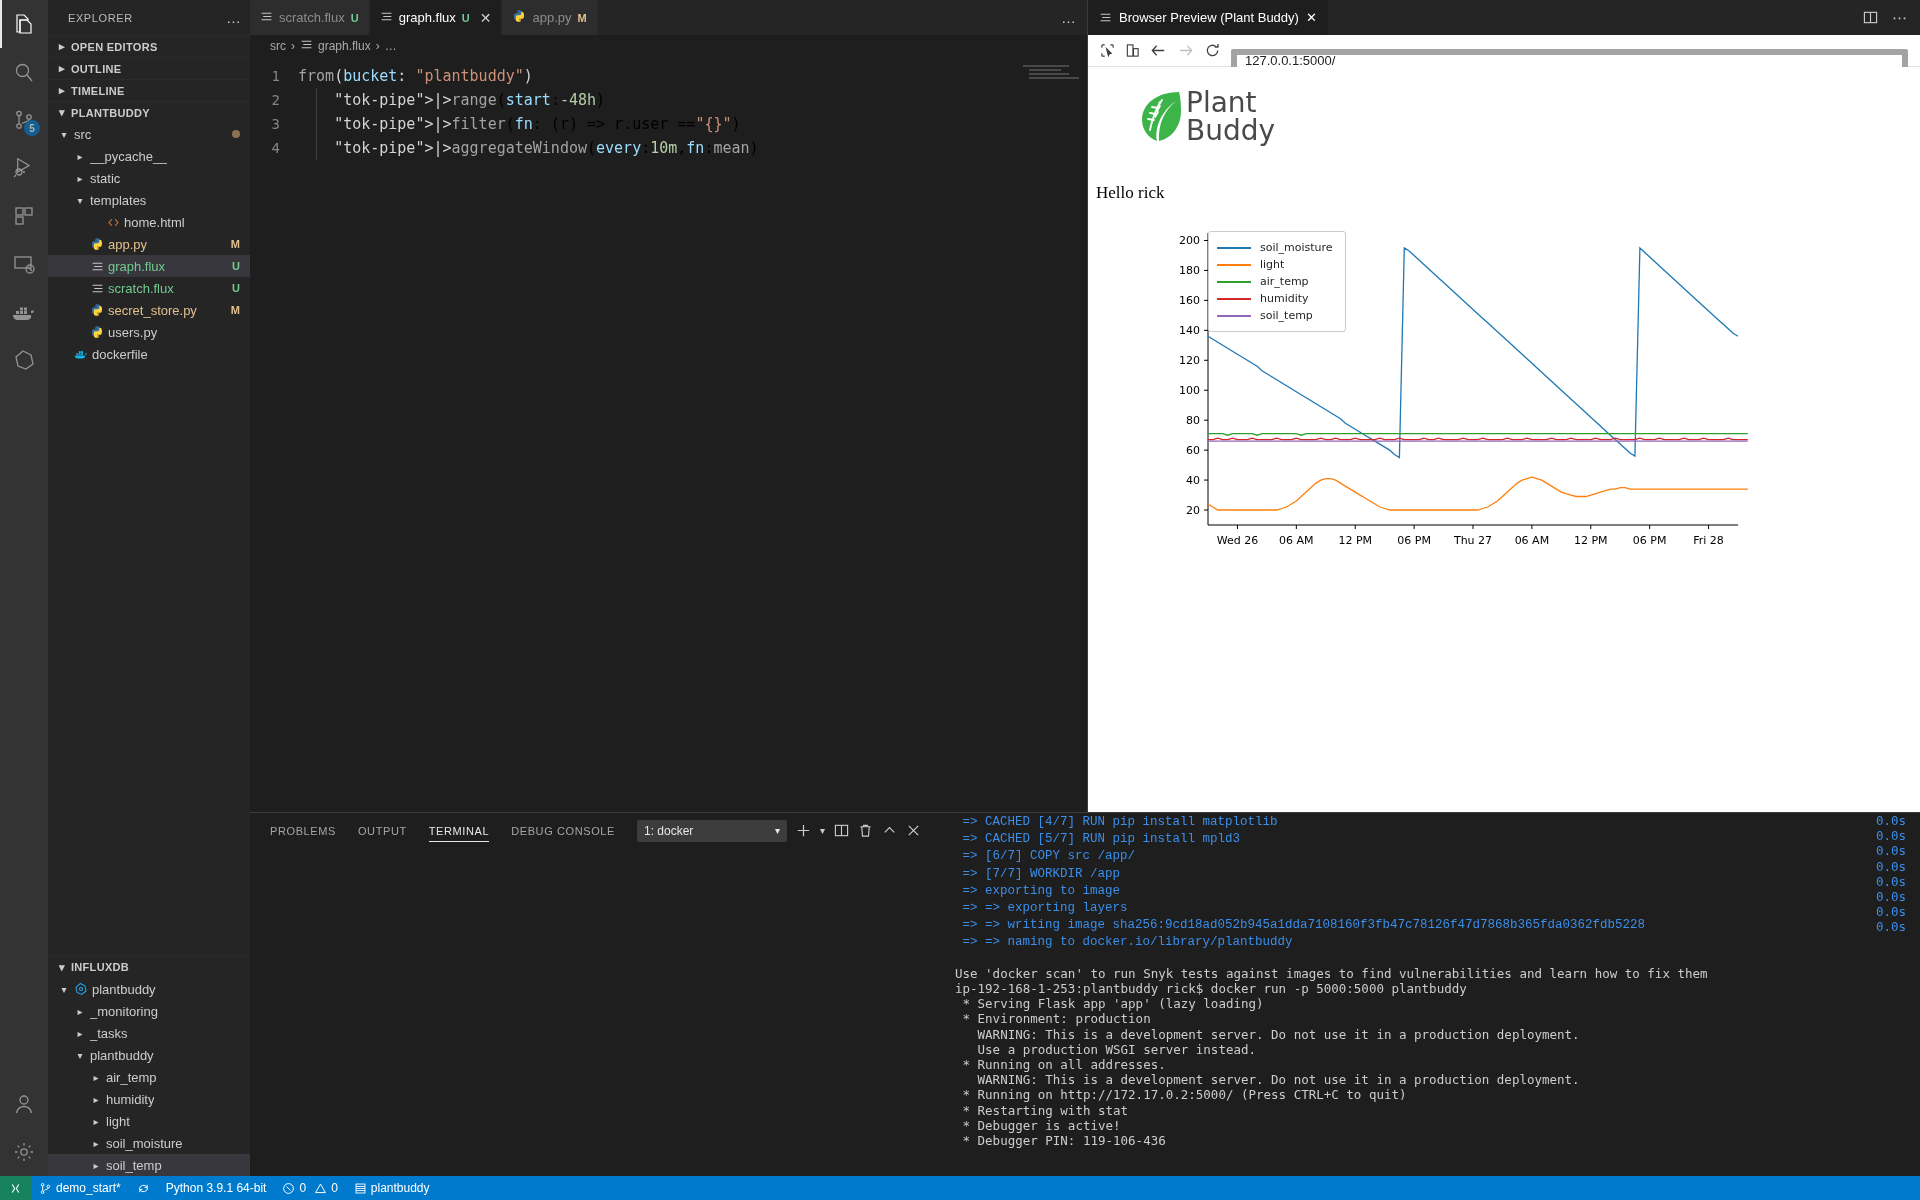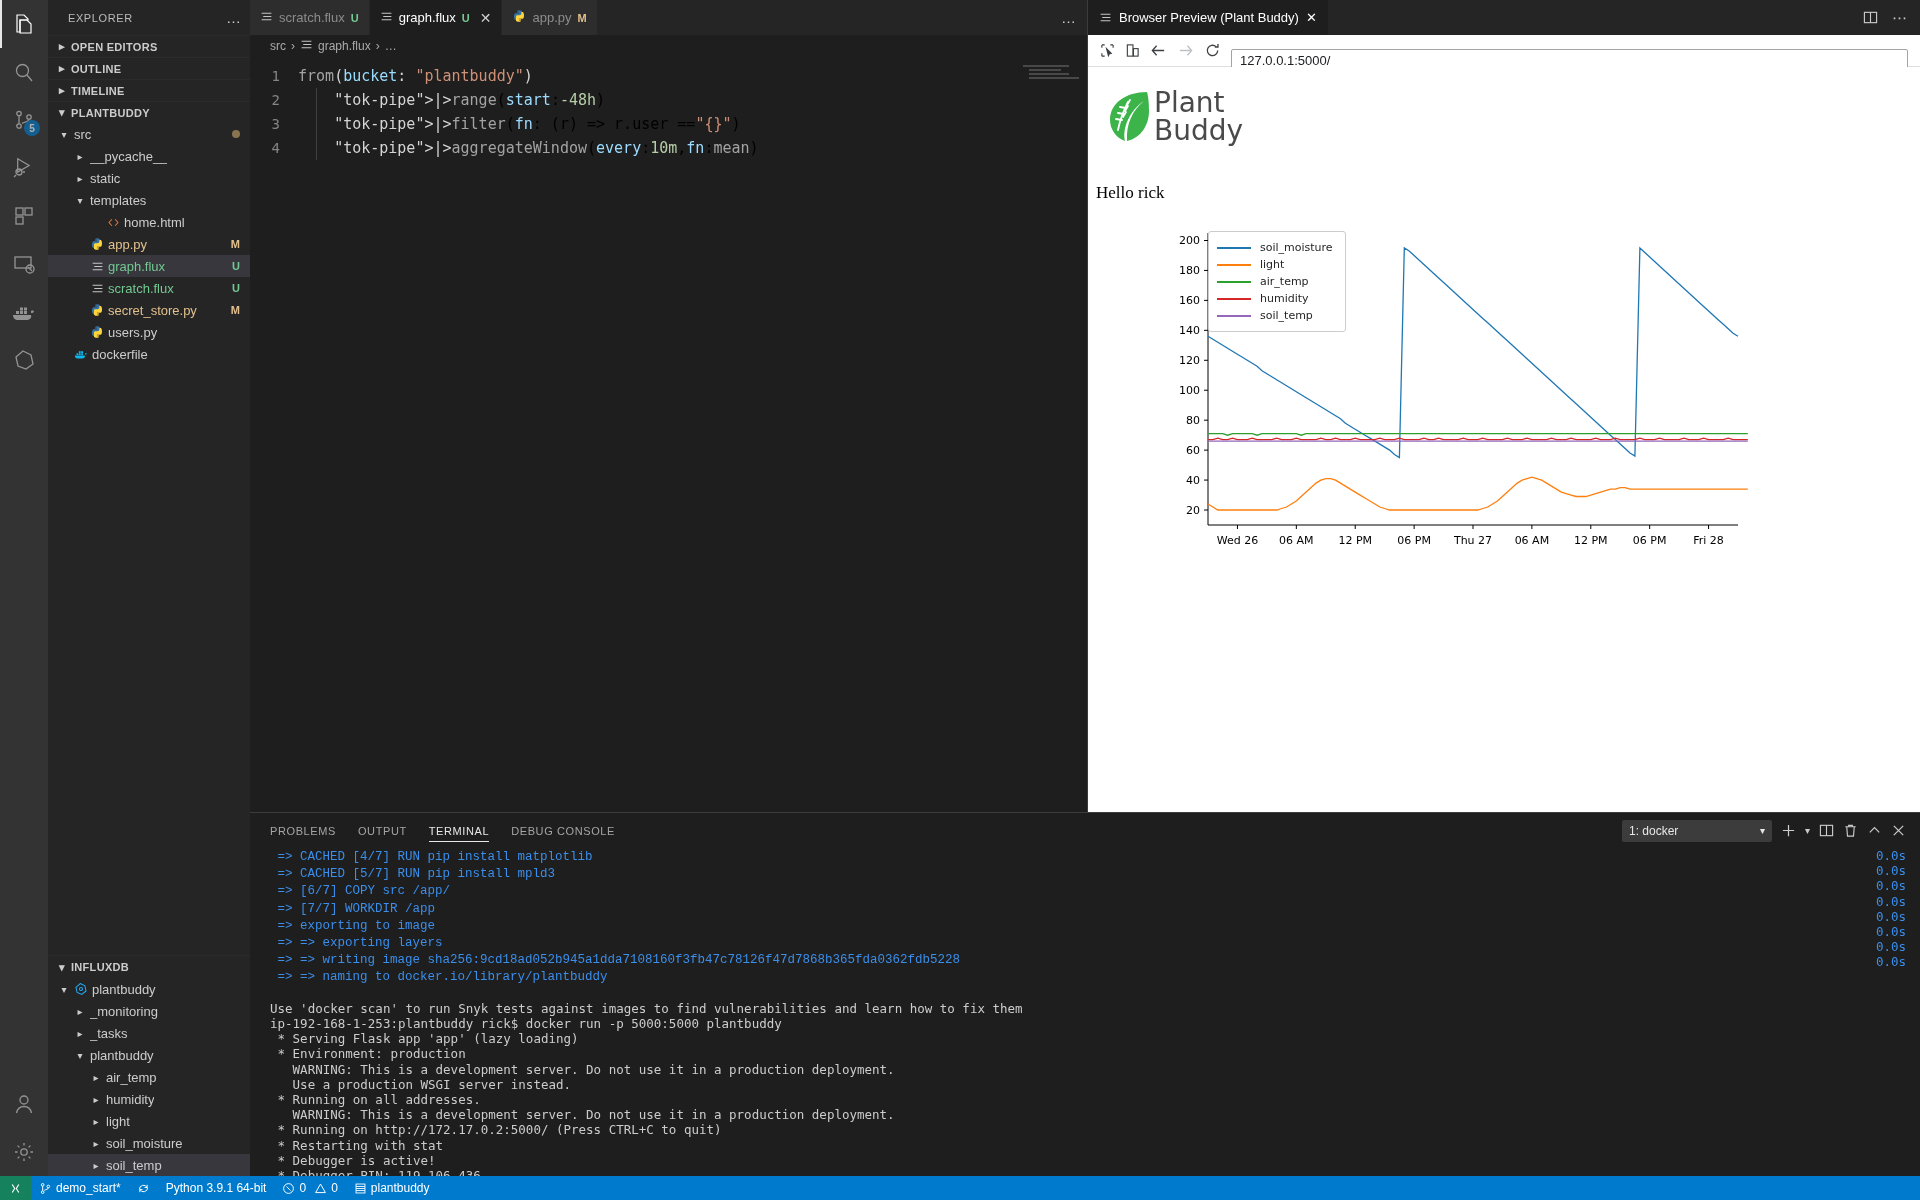--- a/index.html
+++ b/index.html
@@ -89,38 +89,38 @@
 
   
   .preview-col { flex: 1; min-width: 0; display: flex; flex-direction: column; background: #1e1e1e; }
   .pv-tabbar { height: 35px; background: #252526; display: flex; align-items: stretch; }
   .pv-tab { display: flex; align-items: center; gap: 7px; padding: 4px 11px; font-size: 13px;
             color: #ffffff; background: #1e1e1e; }
   .pv-right { margin-left: auto; display: flex; align-items: center; gap: 14px; padding-right: 12px; color: #cccccc; }
   .pv-body { flex: 1; background: #ffffff; display: flex; flex-direction: column; min-height: 0; }
   .pv-urlbar { height: 32px; background: #ffffff; display: flex; align-items: center; gap: 10px;
                padding: 0 12px; border-bottom: 1px solid #e0e0e0; flex-shrink: 0; }
-  .url-input { flex: 1; height: 24px; border: 1px solid #a3a3a3; border-radius: 2px; background: #fff;
+  .url-input { flex: 1; height: 24px; border: 6px solid #a3a3a3; border-radius: 2px; background: #fff;
                display: flex; align-items: center; padding: 0 8px; font-size: 13px; color: #202124; margin-top: 20px; }
   .pv-page { flex: 1; background: #fff; overflow: hidden; position: relative; }
-  .logo-wrap { display: flex; align-items: center; gap: 4px; padding: 22px 0 0 18px; }
+  .logo-wrap { display: flex; align-items: center; gap: 4px; padding: 22px 0 0 18px; margin-left: 32px; }
   .logo-text { font-size: 28px; line-height: 28px; color: #4a4a4a; font-family: "DejaVu Sans", sans-serif; }
   .hello { font-family: "Liberation Serif", serif; font-size: 17px; color: #000; padding: 38px 0 0 8px; }
 
   
   .chart-host { position: relative; margin: 22px 0 0 58px; width: 600px; height: 340px; }
   .chart-host svg { display: block; }
   .legend-box { position: absolute; left: 62px; top: 6px; background: #fff; border: 1px solid #cccccc;
                 border-radius: 3px; padding: 7px 12px 7px 8px; }
   .legend-row { display: flex; align-items: center; gap: 9px; height: 17px; }
   .legend-swatch { width: 34px; height: 2px; }
   .legend-label { font-size: 11px; color: #262626; font-family: "DejaVu Sans", sans-serif; }
 
   
-  .panel { height: 364px; background: #1e1e1e; border-top: 1px solid #3c3c3c; display: flex; flex-direction: column; flex-shrink: 0; }
+  .panel { height: 364px; background: #1e1e1e; border-top: 1px solid #3c3c3c; display: flex; flex-direction: row; flex-shrink: 0; }
   .panel-bar { height: 35px; display: flex; align-items: center; padding-left: 20px; gap: 22px; flex-shrink: 0; }
   .panel-tab { font-size: 11px; color: #a5a5a5; letter-spacing: .6px; text-transform: uppercase;
                position: relative; height: 35px; display: flex; align-items: center; }
   .panel-tab.active { color: #e7e7e7; }
   .panel-tab.active::after { content: ""; position: absolute; left: 0; right: 0; bottom: 6px; height: 1px; background: #e7e7e7; }
   .panel-actions { margin-left: auto; display: flex; align-items: center; gap: 9px; padding-right: 14px; color: #cccccc; }
   .term-select { height: 22px; width: 150px; background: #3c3c3c; border-radius: 2px; display: flex;
                  align-items: center; justify-content: space-between; padding: 0 7px; font-size: 12px; color: #e7e7e7; }
   .term-body { flex: 1; overflow: hidden; position: relative; padding: 0 0 0 20px; }
   .tline { font-family: "DejaVu Sans Mono", monospace; font-size: 12.5px; line-height: 15.2px;

